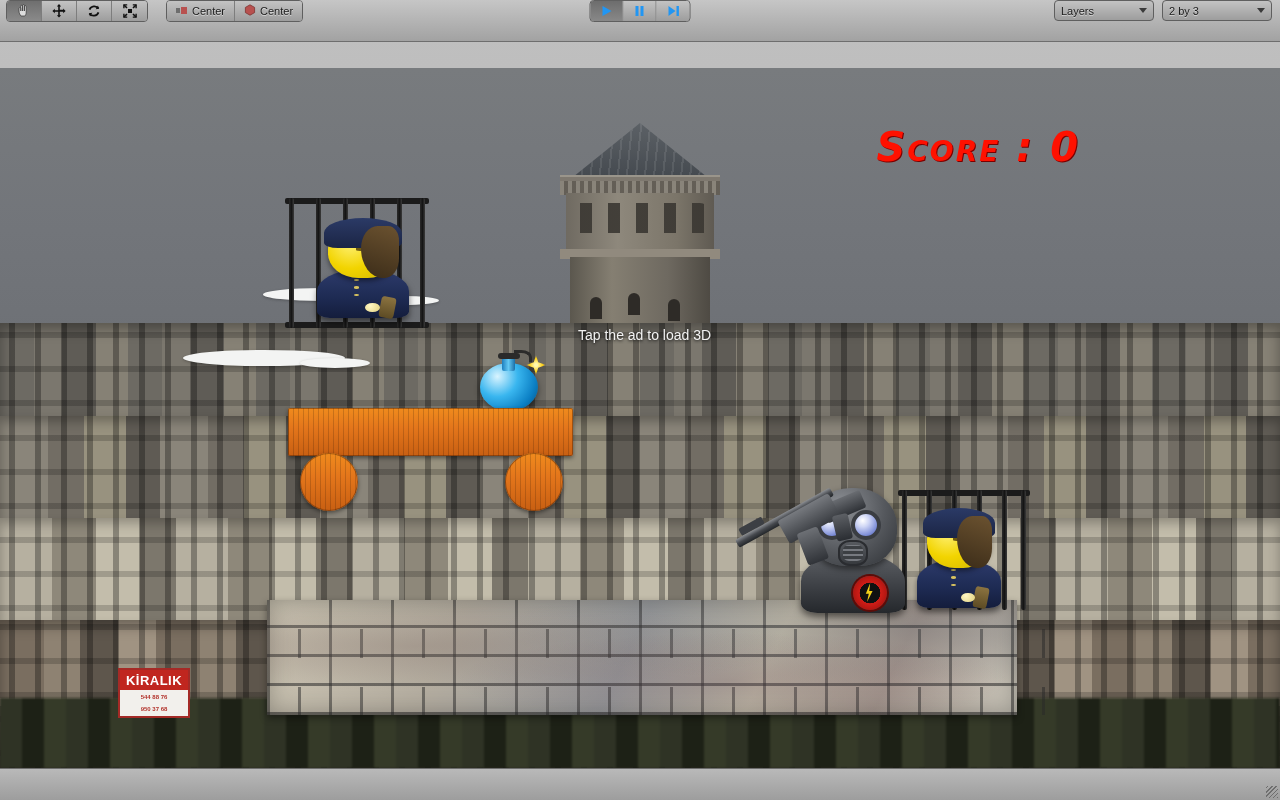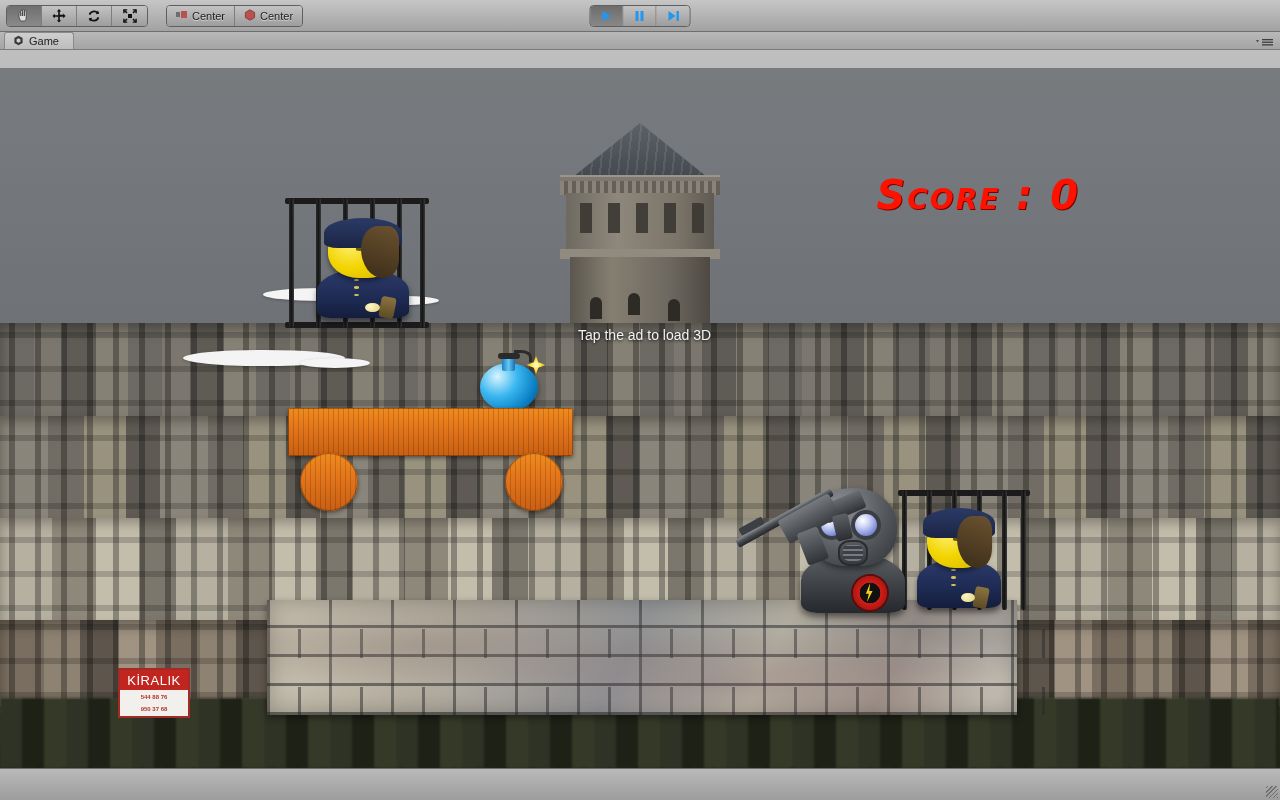--- a/index.html
+++ b/index.html
@@ -4,24 +4,24 @@
 <style>
   * { margin:0; padding:0; box-sizing:border-box; }
   html,body { width:1280px; height:800px; overflow:hidden;
     font-family:"Liberation Sans", sans-serif; background:#808080; }
 
   
   #app { width:1280px; height:800px; position:relative;
          background:linear-gradient(#c0c0c0,#a8a8a8); }
 
   
-  #toolbar { height:32px; width:100%;
+  #toolbar { height:42px; width:100%;
     background:linear-gradient(#c6c6c6,#a2a2a2);
     border-bottom:1px solid #6e6e6e;
-    display:flex; align-items:center; position:relative; }
+    display:flex; align-items:flex-start; position:relative; }
 
   .tgroup { display:flex; margin-left:6px; border:1px solid #5f5f5f;
             border-radius:4px; overflow:hidden; height:22px; }
   .tbtn { width:35px; height:100%;
           background:linear-gradient(#c3c3c3,#9d9d9d);
           border-right:1px solid #7d7d7d;
           display:flex; align-items:center; justify-content:center;
           cursor:default; }
   .tbtn:last-child { border-right:none; }
   .tbtn.active { background:linear-gradient(#6f6f6f,#8a8a8a); }
@@ -142,21 +142,21 @@
       background:repeating-linear-gradient(90deg,transparent 0 9px,rgba(0,0,0,.30) 9px 15px,transparent 15px 26px),
                  repeating-linear-gradient(0deg,transparent 0 12px,rgba(0,0,0,.18) 12px 18px,transparent 18px 34px);}
   .trees { position:absolute; left:0; top:630px; width:1280px; height:70px;
       background:repeating-linear-gradient(90deg,#2f3325 0 22px,#1d2116 22px 44px,#353a28 44px 66px);
       filter:blur(1px); }
 
   
   .kiralik { position:absolute; left:118px; top:600px; width:72px; height:50px;
       background:#f2f0ec; border:2px solid #a42a26; }
   .kiralik .kbar { height:20px; background:#c0261f; color:#fff;
-      font-size:13px; font-weight:normal; display:flex; align-items:center;
+      font-size:13px; font-weight:bold; display:flex; align-items:center;
       justify-content:center; letter-spacing:.5px; }
   .kiralik .kph { font-size:6px; color:#b3332c; text-align:center;
       line-height:9px; padding-top:3px; font-weight:bold; }
 
   
   .streak { position:absolute; background:#f3f4f3; border-radius:50%;
             filter:blur(.4px); box-shadow:0 1px 3px rgba(0,0,0,.25); }
 
   
   .cage { position:absolute; }
@@ -273,21 +273,21 @@
     transform:rotate(6deg); }
   #gun .grip { position:absolute; left:98px; top:54px; width:16px; height:26px;
     background:linear-gradient(#5d6065,#2a2d32); border-radius:3px;
     transform:rotate(16deg); }
 
   
   #score { position:absolute; right:200px; top:56px;
     font-family:"DejaVu Sans", sans-serif;
     font-size:40px; font-weight:bold; font-style:italic;
     font-variant:small-caps; color:#ff1100; letter-spacing:2px;
-    text-shadow:1px 1px 0 #7a0000; white-space:nowrap;margin-top:48px; }
+    text-shadow:1px 1px 0 #7a0000; white-space:nowrap; }
   #ad-hint { position:absolute; left:578px; top:259px;
     font-size:14px; color:#f2f2f2; text-shadow:0 1px 3px rgba(0,0,0,.8);
     white-space:nowrap; }
 
   
   #status { position:absolute; left:0; bottom:0; width:1280px; height:32px;
     background:linear-gradient(#b9b9b9,#9d9d9d); border-top:1px solid #6d6d6d; }
   #grip { position:absolute; right:2px; bottom:2px; width:12px; height:12px;
     background:repeating-linear-gradient(-45deg,#6e6e6e 0 1px,transparent 1px 3px); }
 </style>
@@ -357,41 +357,32 @@
           </svg>
       </div>
       <div class="playbtn">
         <svg width="14" height="14" viewBox="0 0 14 14">
             <path d="M2 2l7 5-7 5z" fill="#2196f3"></path>
             <rect x="10" y="2" width="2.4" height="10" fill="#2196f3"></rect>
           </svg>
       </div>
     </div>
 
+    <div id="rightdrops">
+      <div class="dropdown" id="layers-dd">
+        <span>Layers</span>
+        <span class="caret"></span>
+      </div>
+      <div class="dropdown" id="layout-dd">
+        <span>2 by 3</span>
+        <span class="caret"></span>
+      </div>
+    </div>
   </div>
 
-  <div id="tabbar">
-    <div id="game-tab">
-      <span>
-        <svg width="11" height="11" viewBox="0 0 11 11">
-            <path d="M5.5.8L9.6 3v5L5.5 10.2 1.4 8V3z" fill="#3a3a3a"></path>
-            <path d="M5.5 3.2L7.4 4.3v2.4L5.5 7.8 3.6 6.7V4.3z" fill="#cfcfcf"></path>
-          </svg>
-      </span>
-      <span>Game</span>
-    </div>
-    <div id="panel-menu">
-      <svg width="20" height="10" viewBox="0 0 20 10">
-          <path d="M2 3l3 0-1.5 2.4z" fill="#4a4a4a"></path>
-          <rect x="8" y="2" width="11" height="1.3" fill="#3d3d3d"></rect>
-          <rect x="8" y="4.6" width="11" height="1.3" fill="#3d3d3d"></rect>
-          <rect x="8" y="7.2" width="11" height="1.3" fill="#3d3d3d"></rect>
-        </svg>
-    </div>
-  </div>
 
 
   <div id="game">
 
     <div class="sky"></div>
 
     <div class="tower">
       <div class="cone"></div>
       <div class="gallery"></div>
       <div class="body1"></div>

